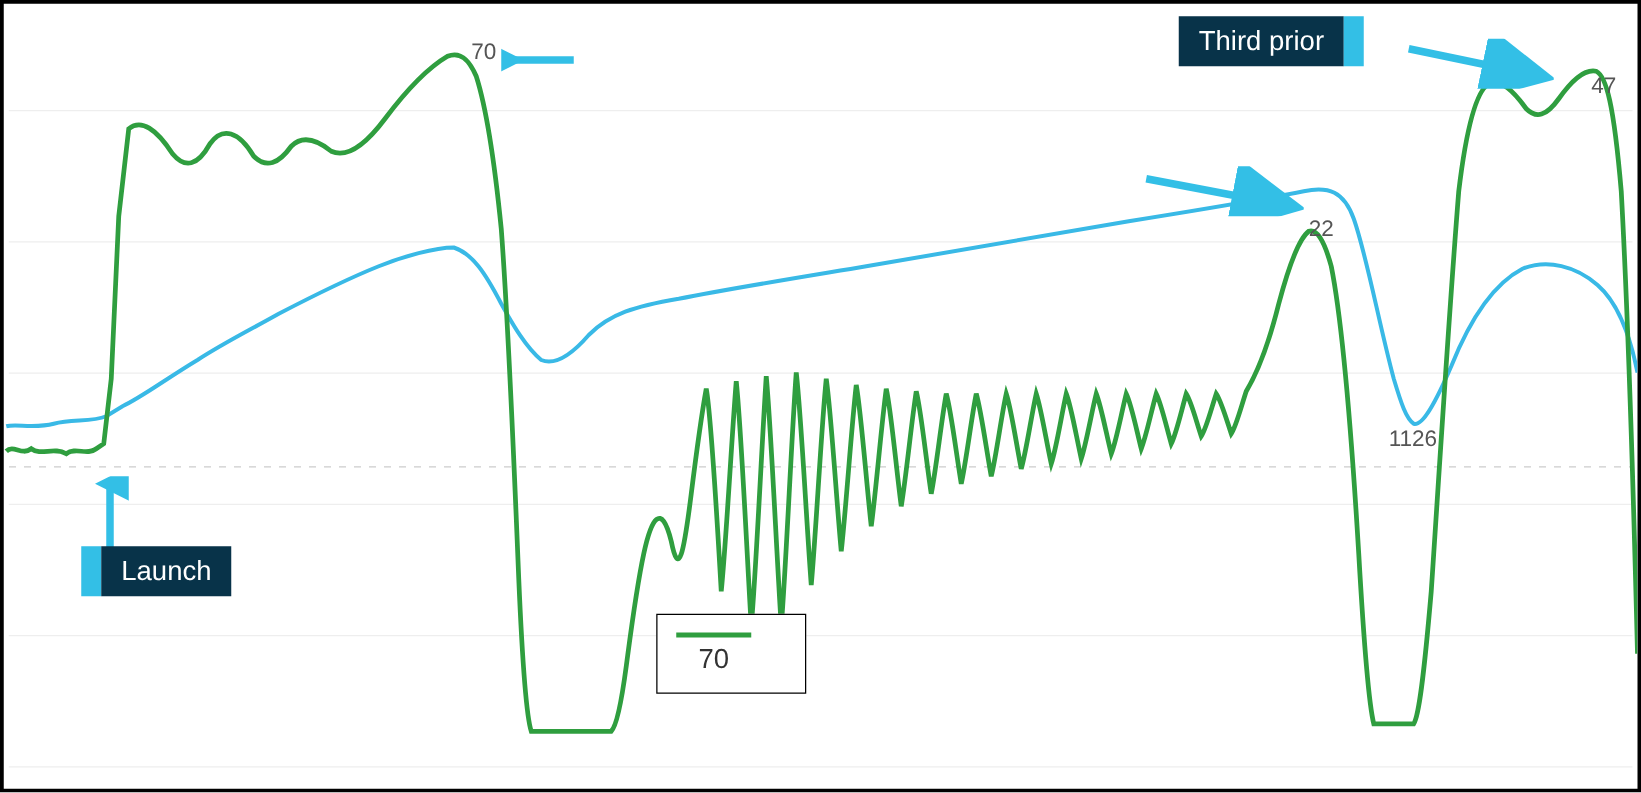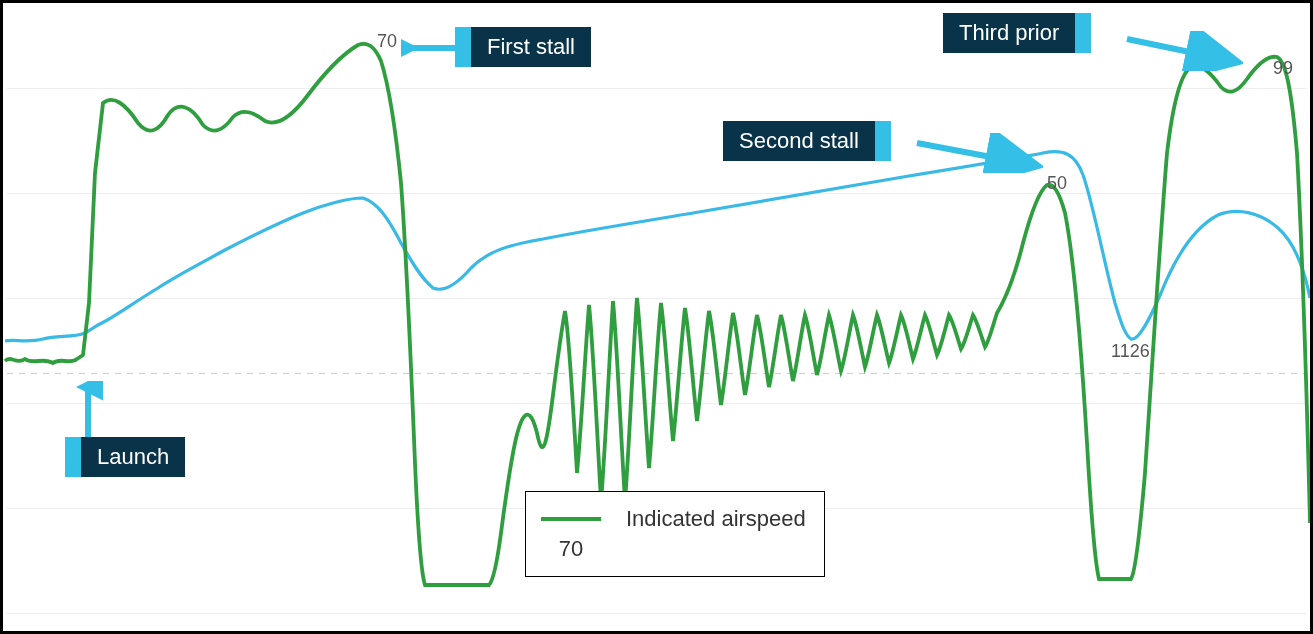--- a/index.html
+++ b/index.html
@@ -127,49 +127,41 @@
          C 1148 380, 1156 250, 1164 150
          C 1170 100, 1178 70, 1188 64
          C 1198 60, 1208 70, 1218 84
          C 1226 92, 1234 90, 1244 76
          C 1254 62, 1264 52, 1274 54
          C 1282 58, 1288 80, 1294 150
          C 1300 260, 1304 400, 1307 520"></path>
   </svg>
 
   <div class="num" style="left:374px;top:28px">70</div>
-  <div class="num" style="left:1044px;top:170px">50</div>
-  <div class="num" style="left:1270px;top:55px">99</div>
+  <div class="num" style="left:1044px;top:170px">22</div>
+  <div class="num" style="left:1270px;top:55px">47</div>
   <div class="num" style="left:1108px;top:338px">1126</div>
 
   <svg class="arrow" style="left:398px;top:30px" width="60" height="30">
     <defs>
         <marker id="ah1" markerWidth="10" markerHeight="10" refX="2" refY="5" orient="auto">
           <path d="M10 0 L0 5 L10 10 Z" fill="#33bfe6"></path>
         </marker>
       </defs>
     <line x1="58" y1="15" x2="6" y2="15" stroke="#33bfe6" stroke-width="6" marker-end="url(#ah1)"></line>
   </svg>
-  <div class="callout" style="left:452px;top:24px">
-    <div class="bar"></div>
-    <div class="lab">First stall</div>
-  </div>
 
   <svg class="arrow" style="left:910px;top:130px" width="130" height="40">
     <defs>
         <marker id="ah2" markerWidth="10" markerHeight="10" refX="8" refY="5" orient="auto">
           <path d="M0 0 L10 5 L0 10 Z" fill="#33bfe6"></path>
         </marker>
       </defs>
     <line x1="4" y1="10" x2="120" y2="32" stroke="#33bfe6" stroke-width="6" marker-end="url(#ah2)"></line>
   </svg>
-  <div class="callout" style="left:720px;top:118px">
-    <div class="lab">Second stall</div>
-    <div class="bar"></div>
-  </div>
 
   <svg class="arrow" style="left:1120px;top:28px" width="120" height="40">
     <defs>
         <marker id="ah3" markerWidth="10" markerHeight="10" refX="8" refY="5" orient="auto">
           <path d="M0 0 L10 5 L0 10 Z" fill="#33bfe6"></path>
         </marker>
       </defs>
     <line x1="4" y1="8" x2="110" y2="30" stroke="#33bfe6" stroke-width="6" marker-end="url(#ah3)"></line>
   </svg>
   <div class="callout" style="left:940px;top:10px">
@@ -188,20 +180,19 @@
   <div class="callout" style="left:62px;top:434px">
     <div class="bar"></div>
     <div class="lab">Launch</div>
   </div>
 
   <div class="legend" style="left:522px;top:488px">
     <div class="row">
       <span class="swatch">
           <span class="line" style="background:#2f9e3f"></span>
         </span>
-      <span>Indicated airspeed</span>
     </div>
     <div class="row">
       <span class="swatch txt" style="color:#333;justify-content:center">70</span>
     </div>
   </div>
 
 </div>
 
 </body></html>

